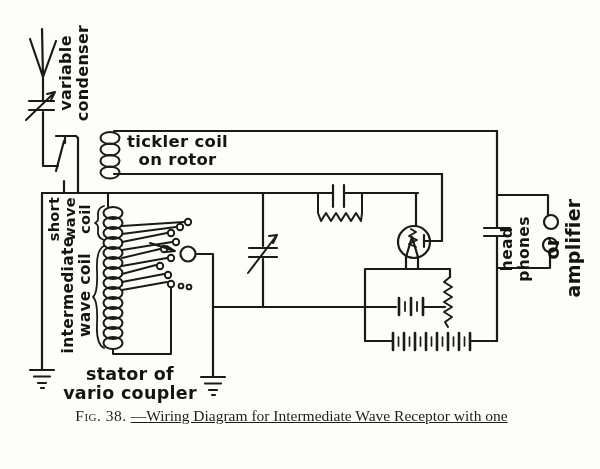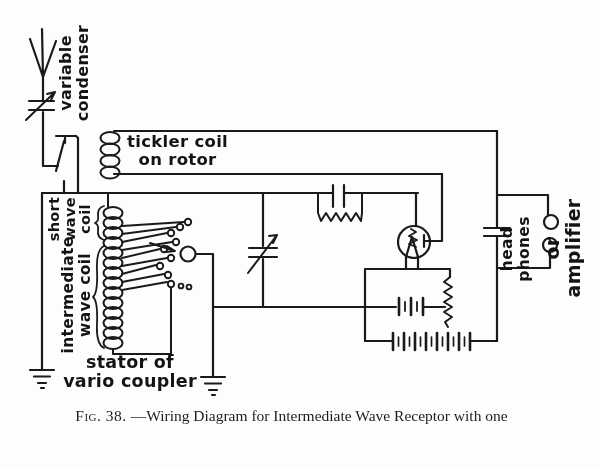--- a/index.html
+++ b/index.html
@@ -6,28 +6,28 @@
   .stage{
     position:relative;width:600px;height:469px;background:#fdfdfb;
     font-family:"DejaVu Sans",sans-serif;color:#161616;overflow:hidden;
   }
   .stage svg{position:absolute;left:0;top:0;}
   .hand{
     position:absolute;white-space:pre-line;font-weight:600;color:#141414;
     letter-spacing:.3px;line-height:1.08;text-align:center;
   }
   .rot{transform:translate(-50%,-50%) rotate(-90deg);text-align:center;}
-  .ctr{transform:translate(-50%,0);text-align:center;}
+  .ctr{transform:translate(-50%,0);text-align:center;margin-top:12px;}
   .caption{
     position:absolute;left:0;right:0;top:406px;text-align:center;
     font-family:"Liberation Serif",serif;font-size:15.5px;color:#1d1d1d;line-height:1.28;
   }
   .caption .sc{font-variant:small-caps;letter-spacing:.5px;}
   .cap1 span{margin-right:4px;}
-  .cap1 span:last-child{margin-right:17px;}
+  .cap1 span:last-child{margin-right:17px;text-decoration:underline;}
 </style>
 </head>
 <body>
 
 <div class="stage">
 
   <svg width="600" height="469" viewBox="0 0 600 469" fill="none" stroke="#1a1a1a" stroke-width="2.2" stroke-linecap="round" stroke-linejoin="round">
 
     <g>
       <path d="M30,39 L43,77 M42,29 L43,77 M56,41 L43,77 M43,77 L43,100"></path>

